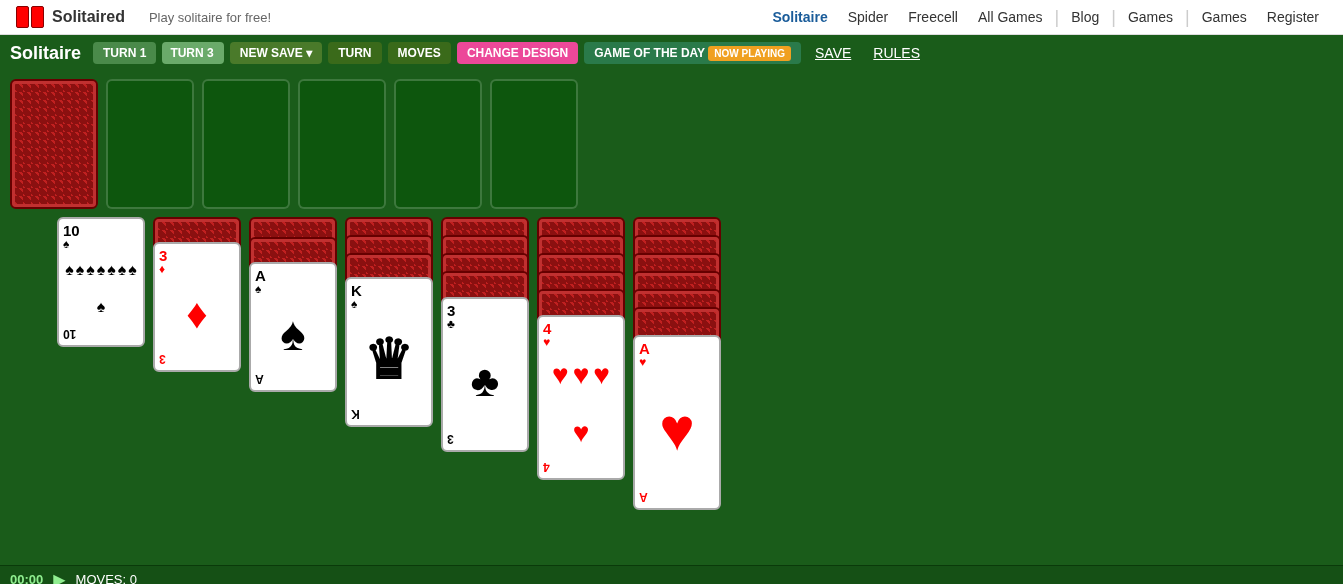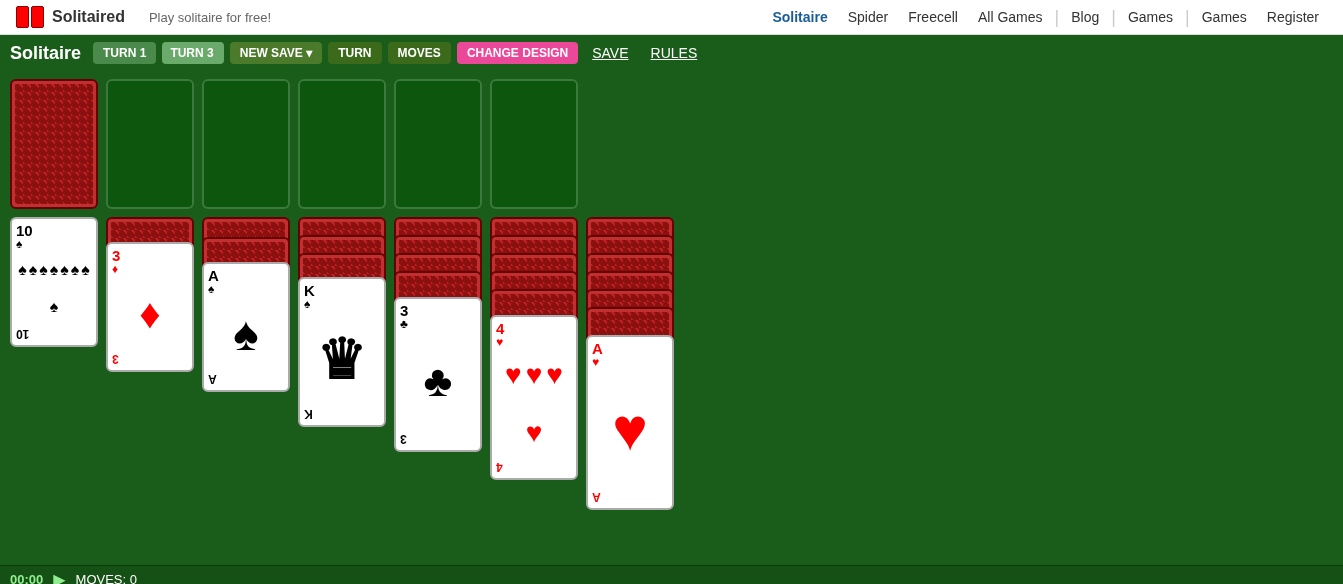--- a/index.html
+++ b/index.html
@@ -253,41 +253,45 @@
 <div class="toolbar">
   <span class="game-title">Solitaire</span>
   <button class="btn btn-turn">TURN 1</button>
   <button class="btn btn-turn active">TURN 3</button>
   <button class="btn btn-green">
     <span>NEW SAVE</span> ▾
   </button>
   <button class="btn btn-action">TURN</button>
   <button class="btn btn-action">MOVES</button>
   <button class="btn btn-change">CHANGE DESIGN</button>
+  <button class="btn btn-gameday">
+    <span>GAME OF THE DAY</span>
+    <span class="btn-now-playing">NOW PLAYING</span>
+  </button>
   <button class="btn-text">SAVE</button>
   <button class="btn-text">RULES</button>
 </div>
 
 <div class="game-area">
 
   <div class="top-row">
 
     <div class="card card-back">
       <div class="card-back-inner"></div>
     </div>
 
     <div class="card card-empty"></div>
 
     <div class="card card-empty"></div>
     <div class="card card-empty"></div>
     <div class="card card-empty"></div>
     <div class="card card-empty"></div>
   </div>
 
-  <div style="display:flex; gap:8px; align-items:flex-start;">
+  <div style="display:flex; gap:8px; align-items:flex-start;margin-left:47px;">
 
     <div style="position:relative; width:88px; height:160px;">
       <div class="card card-face black" style="position:absolute; top:0; left:0; width:88px; height:130px; border-radius:6px; border:2px solid #aaa;">
         <div style="font-size:15px; font-weight:bold; line-height:1;">10</div>
         <div style="font-size:12px; line-height:1;">♠</div>
         <div style="flex:1; display:flex; flex-wrap:wrap; align-items:center; justify-content:center; gap:2px; padding:2px;">
           <span style="font-size:16px;">♠</span>
             <span style="font-size:16px;">♠</span>
             <span style="font-size:16px;">♠</span>
             <span style="font-size:16px;">♠</span>

